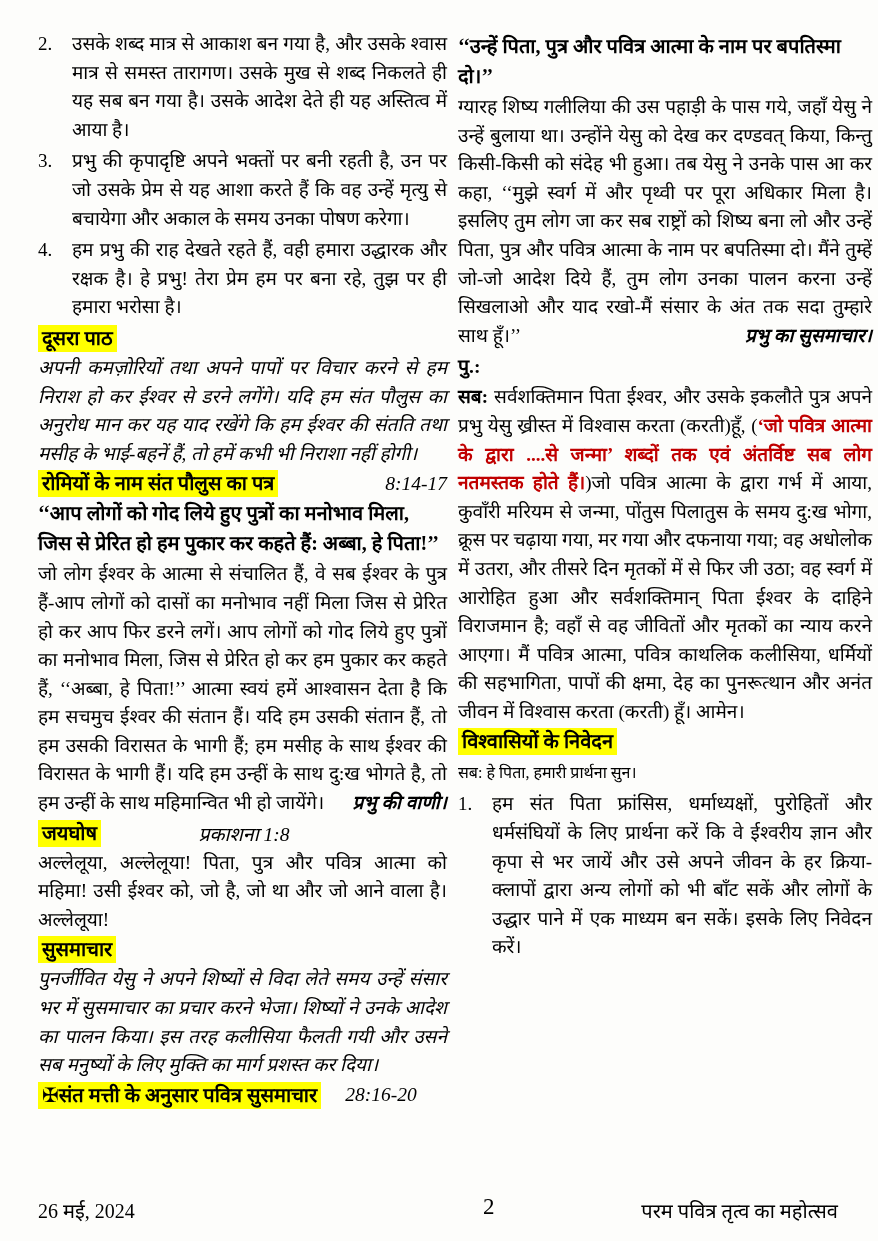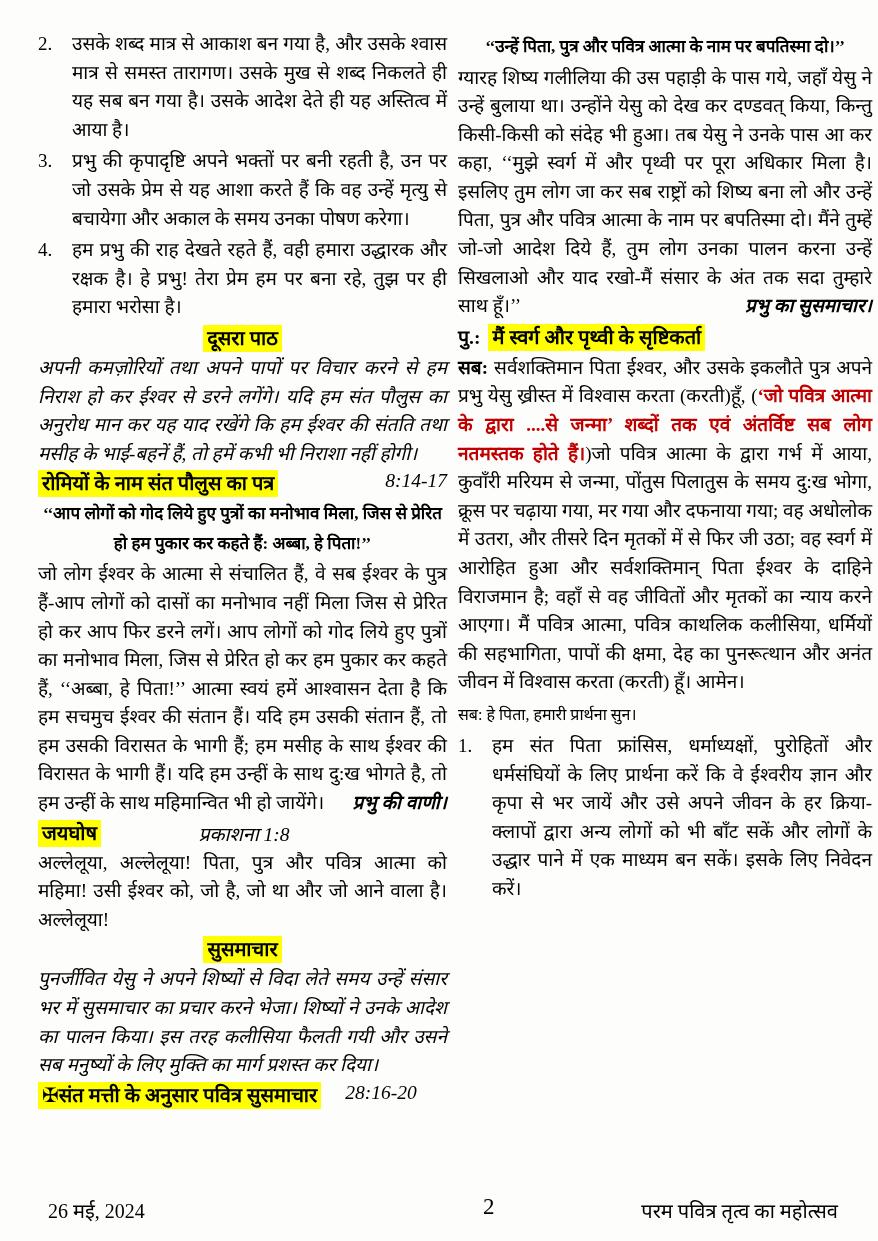--- a/index.html
+++ b/index.html
@@ -23,43 +23,43 @@
     text-align: justify; text-justify: inter-word;
     margin: 0 0 1px 0;
   }
   .italic { font-style: italic; }
 
   .itemrow { display: flex; font-size: 19px; line-height: 28.6px; margin: 0 0 3px 0; }
   .itemrow .num { flex: 0 0 34px; }
   .itemrow .itext { flex: 1; text-align: justify; }
 
   .hl { background: #ffff00; font-weight: bold; padding: 0 4px; display: inline-block; font-size: 20px; line-height: 27px; }
-  .center { text-align: center; margin: 2px 0 2px 0; }
+  .center { text-align: left; margin: 2px 0 2px 0; }
 
-  .headrow { display: flex; justify-content: space-between; align-items: flex-start; margin: 2px 0 2px 0; }
+  .headrow { display: flex; justify-content: space-between; align-items: center; margin: 2px 0 2px 0; }
   .headrow.leftjoin { justify-content: flex-start; gap: 24px; }
   .ref { font-style: italic; font-size: 19.5px; }
   .spacer60 { width: 60px; flex: none; }
 
   .quote {
-    font-weight: bold; text-align: center;
-    font-size: 17px; line-height: 29.5px;
+    font-weight: bold; text-align: left;
+    font-size: 20px; line-height: 29.5px;
     margin: 2px 0 2px 0;
   }
   .closing { float: right; font-weight: bold; font-style: italic; padding-left: 12px; }
   .prefix { font-weight: bold; }
   .rubric { color: #c00000; font-weight: bold; }
   .boldline { font-weight: normal; font-size: 16px; line-height: 29px; margin: 3px 0 3px 0; }
   .creedline { font-size: 19.5px; line-height: 30px; margin: 2px 0 1px 0; display: flex; gap: 8px; align-items: baseline; }
 
   .footer {
     position: absolute; left: 38px; right: 38px; bottom: 14px; height: 30px;
     font-size: 20px;
   }
-  .footer .date { position: absolute; left: 0; top: 0; margin-left: 10px; }
+  .footer .date { position: absolute; left: 0; top: 0; }
   .footer .pg   { position: absolute; left: 445px; top: -3px; font-size: 23px; }
   .footer .feast{ position: absolute; right: 2px; top: 0; }
 </style>
 </head>
 <body>
 
 <div class="page">
   <div class="cols">
 
     <div class="col-left">
@@ -114,25 +114,27 @@
     </div>
 
     <div class="col-right">
 
       <div class="quote">‘‘उन्हें पिता, पुत्र और पवित्र आत्मा के नाम पर बपतिस्मा दो।’’</div>
 
       <p class="para"><span>ग्यारह शिष्य गलीलिया की उस पहाड़ी के पास गये, जहाँ येसु ने उन्हें बुलाया था।  उन्होंने येसु को देख कर दण्डवत् किया, किन्तु किसी-किसी को संदेह भी हुआ। तब येसु ने उनके पास आ कर कहा, ‘‘मुझे स्वर्ग में और पृथ्वी पर पूरा अधिकार मिला है।  इसलिए तुम लोग जा कर सब राष्ट्रों को शिष्य बना लो और उन्हें पिता, पुत्र और पवित्र आत्मा के नाम पर बपतिस्मा दो। मैंने तुम्हें जो-जो आदेश दिये हैं, तुम लोग उनका पालन करना उन्हें सिखलाओ और याद रखो-मैं संसार के अंत तक सदा तुम्हारे साथ हूँ।’’</span><span class="closing">प्रभु का सुसमाचार।</span></p>
 
       <div class="creedline">
         <span class="prefix">पु.:</span>
-        <span class="hl">मैं स्वर्ग और पृथ्वी के सृष्टिकर्ता</span>
       </div>
 
       <p class="para"><span class="prefix">सब:</span><span> सर्वशक्तिमान पिता ईश्वर, और उसके इकलौते पुत्र अपने प्रभु येसु ख्रीस्त में विश्वास करता (करती)हूँ, </span><span>(</span><span class="rubric">‘जो पवित्र आत्मा के द्वारा ....से जन्मा’ शब्दों तक एवं अंतर्विष्ट सब लोग नतमस्तक होते हैं।</span><span>)</span><span>जो पवित्र आत्मा के द्वारा गर्भ में आया, कुवाँरी मरियम से जन्मा, पोंतुस पिलातुस के समय दु:ख भोगा, क्रूस पर चढ़ाया गया, मर गया और दफनाया गया; वह अधोलोक में उतरा, और तीसरे दिन मृतकों में से फिर जी उठा; वह स्वर्ग में आरोहित हुआ और सर्वशक्तिमान् पिता ईश्वर के दाहिने विराजमान है; वहाँ से वह जीवितों और मृतकों का न्याय करने आएगा। मैं पवित्र आत्मा, पवित्र काथलिक कलीसिया, धर्मियों की सहभागिता, पापों की क्षमा, देह का  पुनरूत्थान और अनंत जीवन में विश्वास करता (करती) हूँ।  आमेन।</span></p>
 
+      <div class="center">
+        <span class="hl">विश्वासियों के निवेदन</span>
+      </div>
 
 
       <div class="boldline">सब: हे पिता, हमारी प्रार्थना सुन।</div>
 
       <div class="itemrow">
         <span class="num">1.</span>
         <span class="itext">हम संत पिता फ्रांसिस, धर्माध्यक्षों, पुरोहितों और धर्मसंघियों के लिए प्रार्थना करें कि वे ईश्वरीय ज्ञान और कृपा से भर जायें और उसे अपने जीवन के हर क्रिया-क्लापों द्वारा अन्य लोगों को भी बाँट सकें और लोगों के उद्धार पाने में एक माध्यम बन सकें। इसके लिए निवेदन करें।</span>
       </div>
 
     </div>

